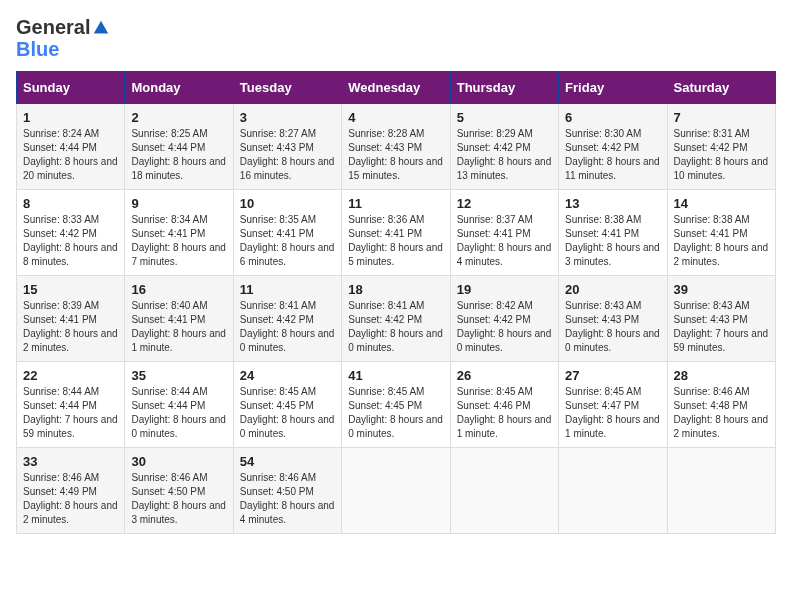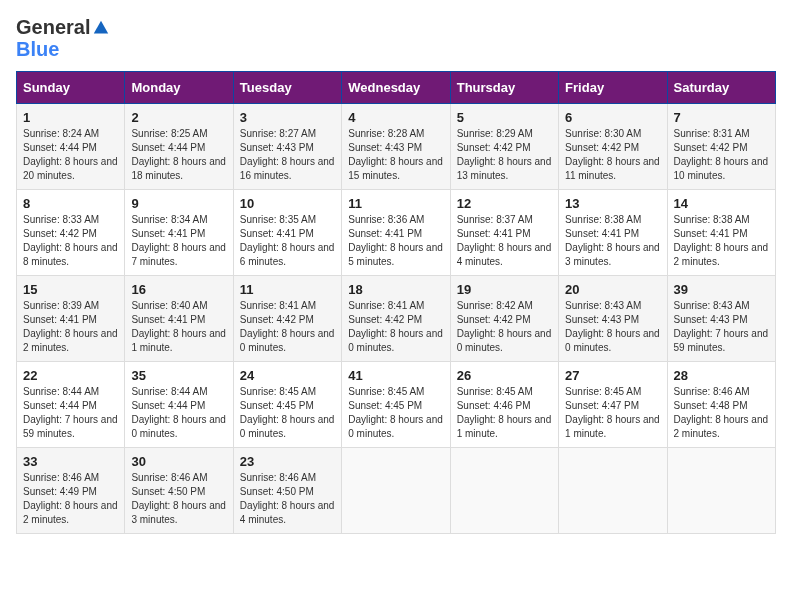--- a/index.html
+++ b/index.html
@@ -365,21 +365,21 @@
         </td>
         <td>
           <span class="day-number">30</span>
             <div class="day-info">
               Sunrise: 8:46 AM<br>
               Sunset: 4:50 PM<br>
               Daylight: 8 hours and 3 minutes.
             </div>
         </td>
         <td>
-          <span class="day-number">23</span>
+          <span class="day-number">54</span>
             <div class="day-info">
               Sunrise: 8:46 AM<br>
               Sunset: 4:50 PM<br>
               Daylight: 8 hours and 4 minutes.
             </div>
         </td>
         <td class="empty-cell"></td>
         <td class="empty-cell"></td>
         <td class="empty-cell"></td>
         <td class="empty-cell"></td>

